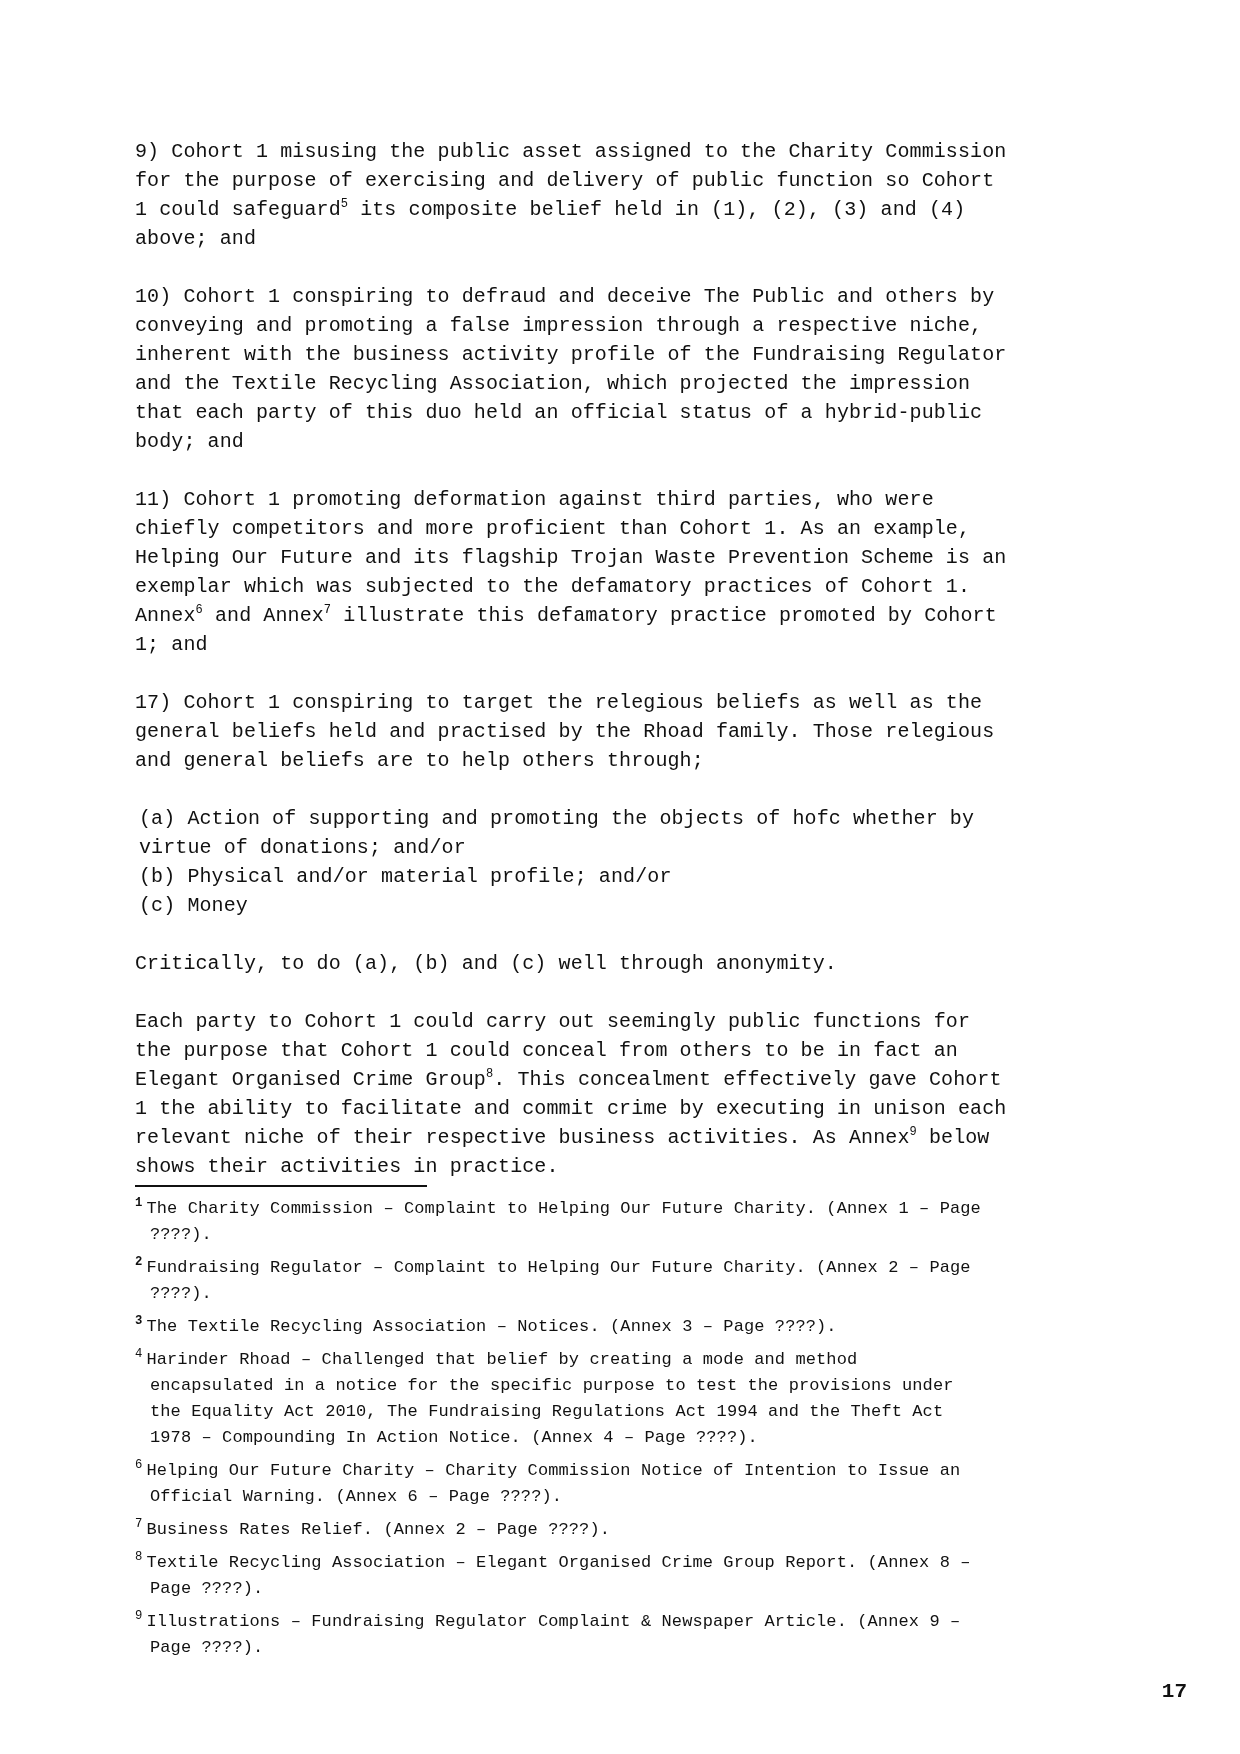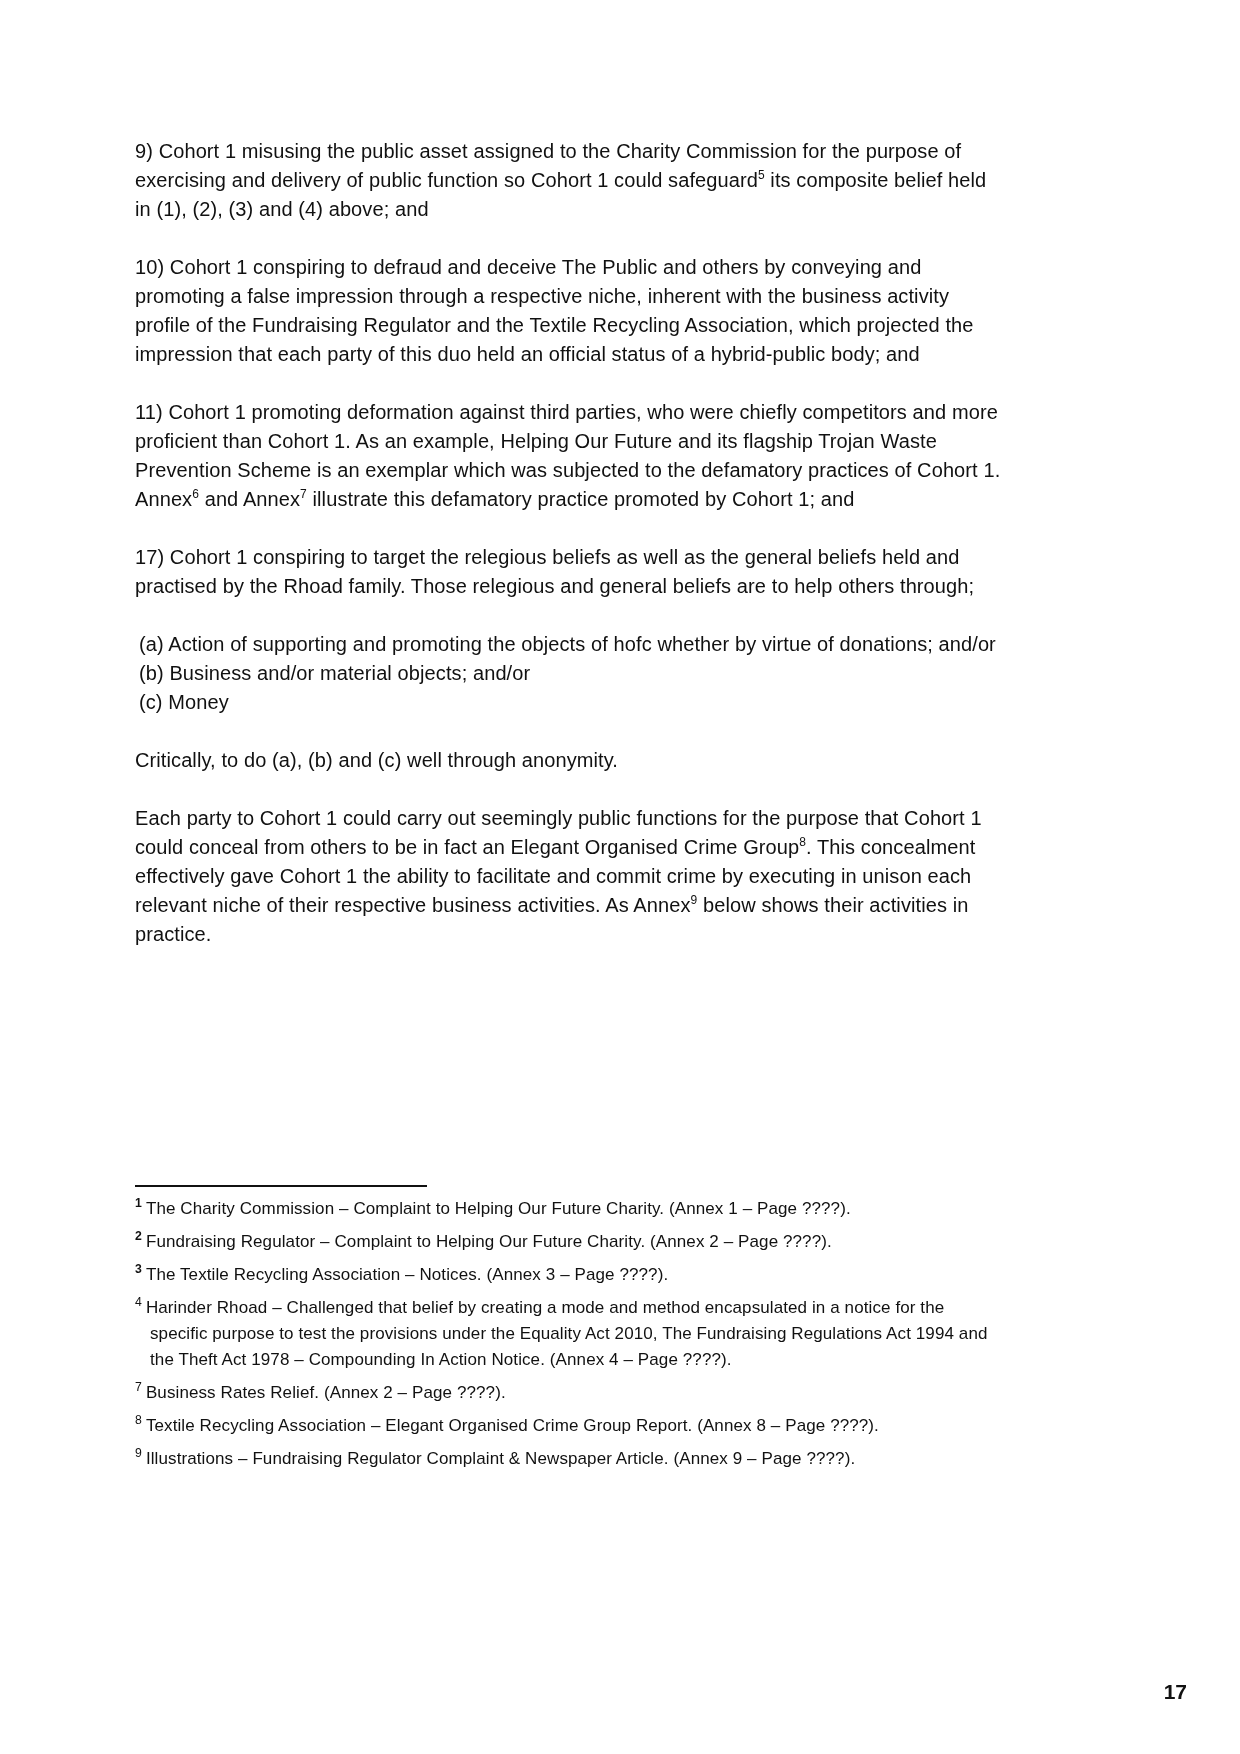--- a/index.html
+++ b/index.html
@@ -6,21 +6,21 @@
     margin: 0;
     padding: 0;
     background: #ffffff;
   }
   .page {
     position: relative;
     width: 1240px;
     height: 1754px;
     background: #ffffff;
     color: #111111;
-    font-family: Liberation Sans, sans-serif;
+    font-family: Liberation Mono, monospace;
     overflow: hidden;
     box-sizing: border-box;
   }
   .body-text {
     position: absolute;
     left: 135px;
     top: 137px;
     width: 872px;
     font-size: 20px;
     line-height: 29px;
@@ -80,35 +80,36 @@
 <div class="page">
 
   <main class="body-text">
     <p class="para"><span>9) Cohort 1 misusing the public asset assigned to the Charity Commission for the purpose of exercising and delivery of public function so Cohort 1 could safeguard</span><sup class="supref">5</sup><span> its composite belief held in (1), (2), (3) and (4) above; and</span></p>
     <p class="para"><span>10) Cohort 1 conspiring to defraud and deceive The Public and others by conveying and promoting a false impression through a respective niche, inherent with the business activity profile of the Fundraising Regulator and the Textile Recycling Association, which projected the impression that each party of this duo held an official status of a hybrid-public body; and</span></p>
     <p class="para"><span>11) Cohort 1 promoting deformation against third parties, who were chiefly competitors and more proficient than Cohort 1. As an example, Helping Our Future and its flagship Trojan Waste Prevention Scheme is an exemplar which was subjected to the defamatory practices of Cohort 1. Annex</span><sup class="supref">6</sup><span> and Annex</span><sup class="supref">7</sup><span> illustrate this defamatory practice promoted by Cohort 1; and</span></p>
     <p class="para"><span>17) Cohort 1 conspiring to target the relegious beliefs as well as the general beliefs held and practised by the Rhoad family. Those relegious and general beliefs are to help others through;</span></p>
 
     <div class="abc-block">
       <div>(a) Action of supporting and promoting the objects of hofc whether by virtue of donations; and/or</div>
-      <div>(b) Business and/or material objects; and/or</div>
+      <div>(b) Physical and/or material profile; and/or</div>
       <div>(c) Money</div>
     </div>
 
     <p class="para"><span>Critically, to do (a), (b) and (c) well through anonymity.</span></p>
     <p class="para"><span>Each party to Cohort 1 could carry out seemingly public functions for the purpose that Cohort 1 could conceal from others to be in fact an Elegant Organised Crime Group</span><sup class="supref">8</sup><span>. This concealment effectively gave Cohort 1 the ability to facilitate and commit crime by executing in unison each relevant niche of their respective business activities. As Annex</span><sup class="supref">9</sup><span> below shows their activities in practice.</span></p>
   </main>
 
   <section class="footnotes">
     <div class="fn-separator"></div>
 
     <div class="footnote"><sup class="fn-marker fn-bold">1</sup><span>The Charity Commission – Complaint to Helping Our Future Charity. (Annex 1 – Page ????).</span></div>
     <div class="footnote"><sup class="fn-marker fn-bold">2</sup><span>Fundraising Regulator – Complaint to Helping Our Future Charity. (Annex 2 – Page ????).</span></div>
     <div class="footnote"><sup class="fn-marker fn-bold">3</sup><span>The Textile Recycling Association – Notices. (Annex 3 – Page ????).</span></div>
     <div class="footnote"><sup class="fn-marker">4</sup><span>Harinder Rhoad – Challenged that belief by creating a mode and method encapsulated in a notice for the specific purpose to test the provisions under the Equality Act 2010, The Fundraising Regulations Act 1994 and the Theft Act 1978 – Compounding In Action Notice. (Annex 4 – Page ????).</span></div>
+    <div class="footnote"><sup class="fn-marker">6</sup><span>Helping Our Future Charity – Charity Commission Notice of Intention to Issue an Official Warning. (Annex 6 – Page ????).</span></div>
     <div class="footnote"><sup class="fn-marker">7</sup><span>Business Rates Relief. (Annex 2 – Page ????).</span></div>
     <div class="footnote"><sup class="fn-marker">8</sup><span>Textile Recycling Association – Elegant Organised Crime Group Report. (Annex 8 – Page ????).</span></div>
     <div class="footnote"><sup class="fn-marker">9</sup><span>Illustrations – Fundraising Regulator Complaint &amp; Newspaper Article. (Annex 9 – Page ????).</span></div>
   </section>
 
   <div class="page-number">17</div>
 
 </div>
 
 </body></html>

